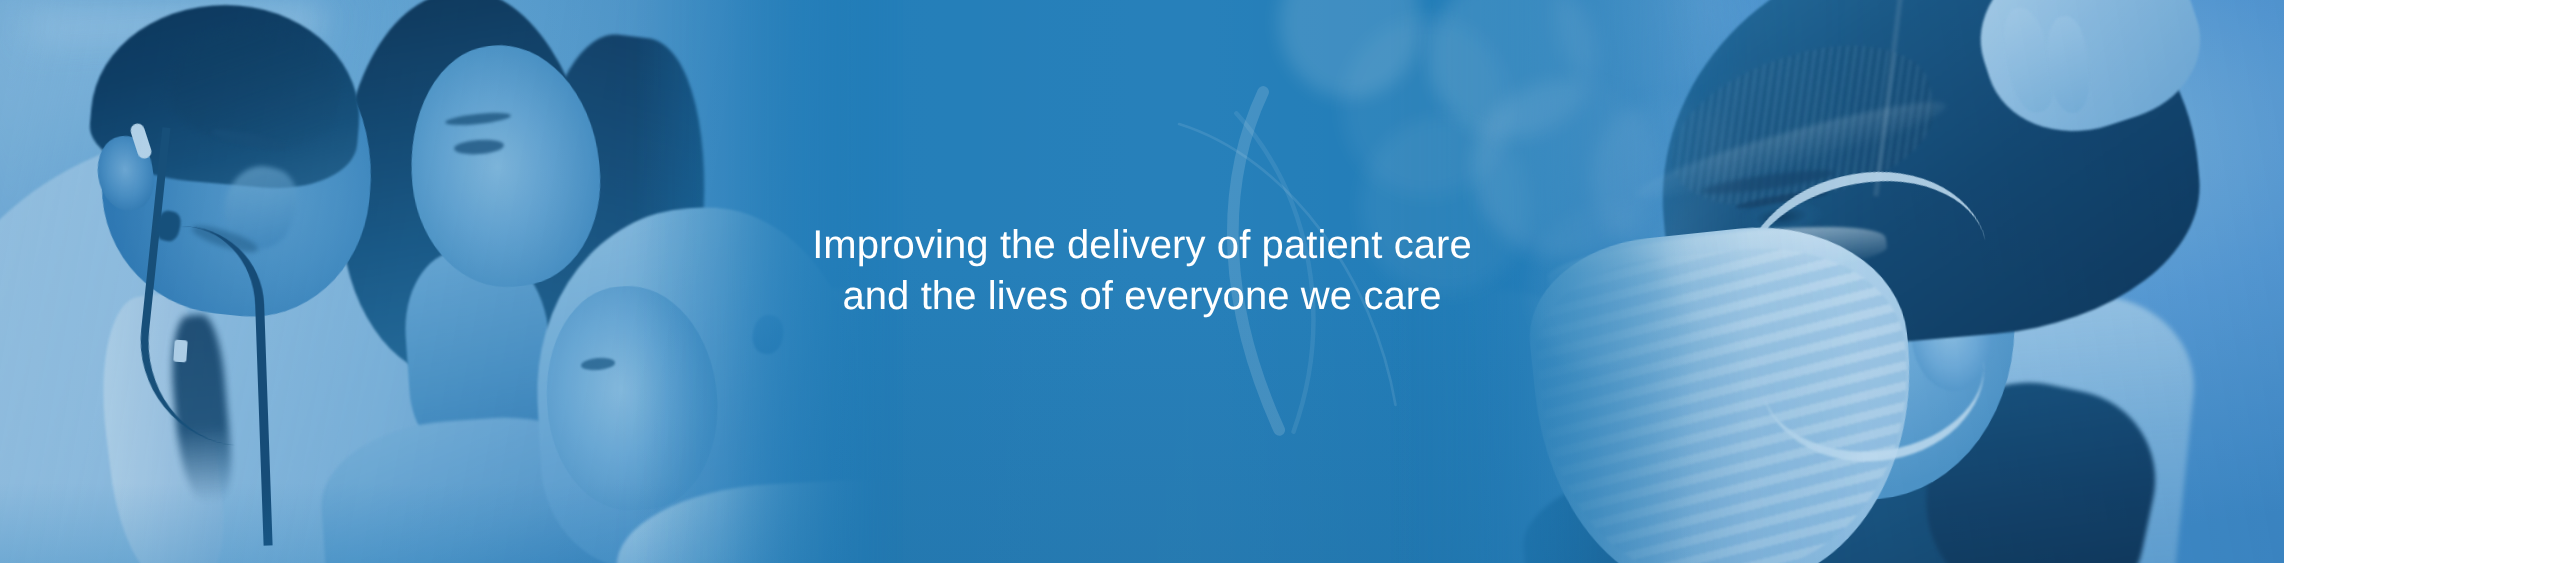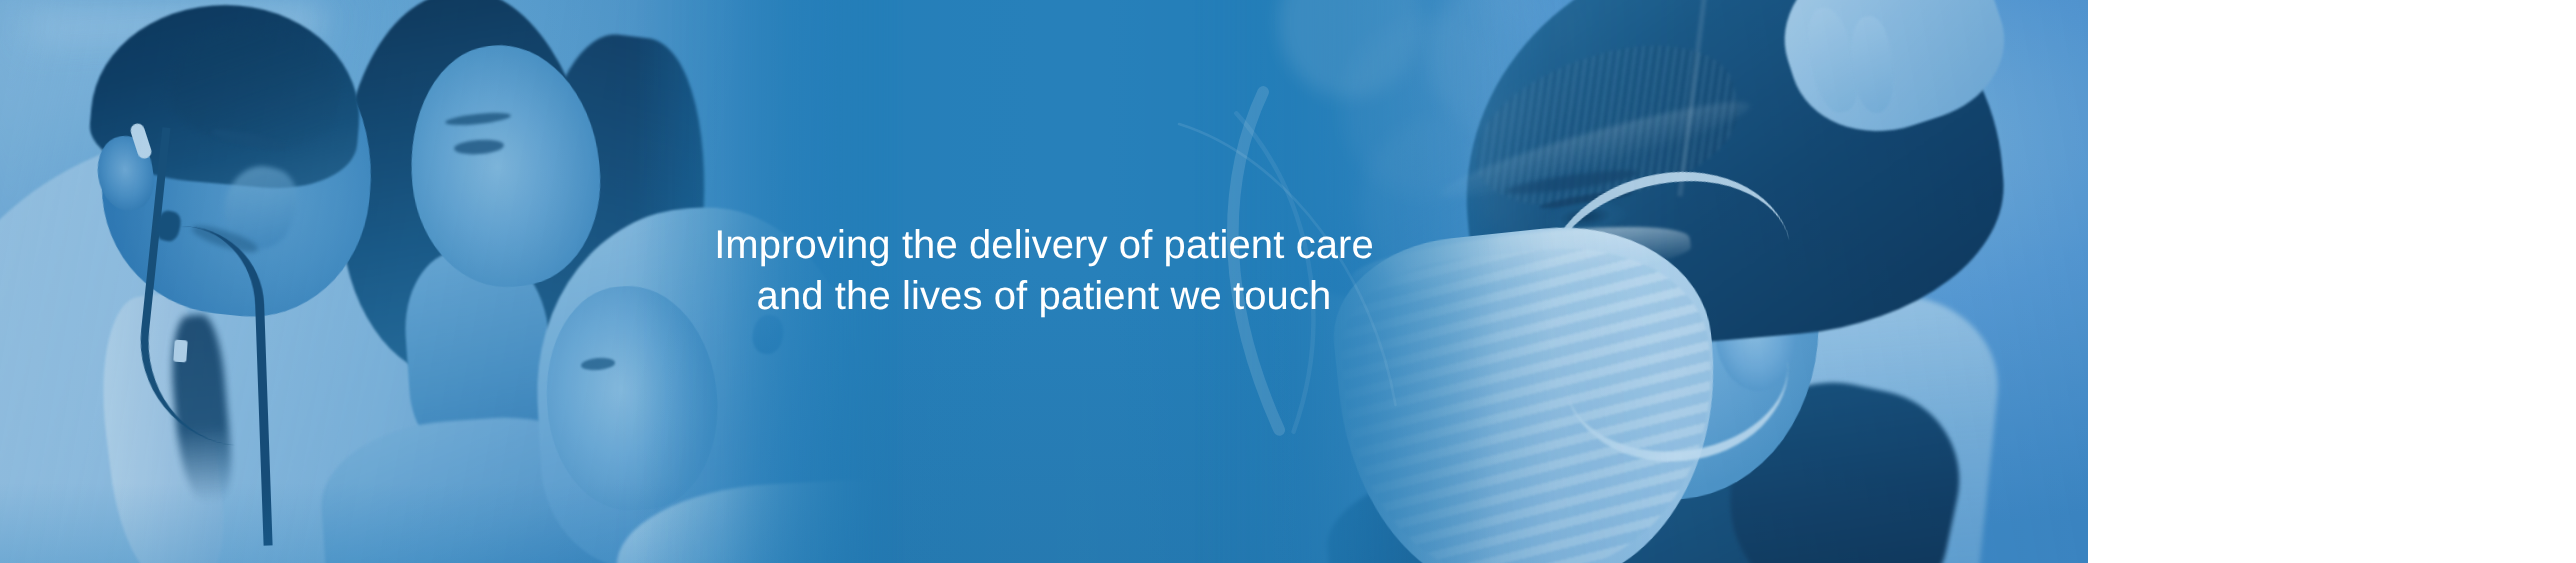--- a/index.html
+++ b/index.html
@@ -2,21 +2,21 @@
 <html style="font-size:14.3px"><head>
 <meta charset="utf-8">
 <title>Healthcare Hero Banner</title>
 <style>
   * { margin:0; padding:0; box-sizing:border-box; }
   html, body { background:#ffffff; }
   body { font-family:"Liberation Sans", sans-serif; }
 
   .banner{
     position:relative;
-    width:2088px;
+    width:2284px;
     height:564px;
     overflow:hidden;
     background:#1b76b2;
     isolation:isolate;
   }
 
   
   .bg-base{
     position:absolute; inset:0;
     background:
@@ -513,17 +513,17 @@
     <div class="pr-strap2"></div>
     <div class="pr-hand"></div>
     <div class="pr-finger"></div>
     <div class="pr-finger2"></div>
     <div class="pr-duotone"></div>
     <div class="pr-fade-left"></div>
   </div>
 
   <div class="headline">
     <span class="ln">Improving the delivery of patient care</span>
-    <span class="ln">and the lives of patient we touch</span>
+    <span class="ln">and the lives of everyone we care</span>
   </div>
 
 </div>
 
 
 </body></html>

